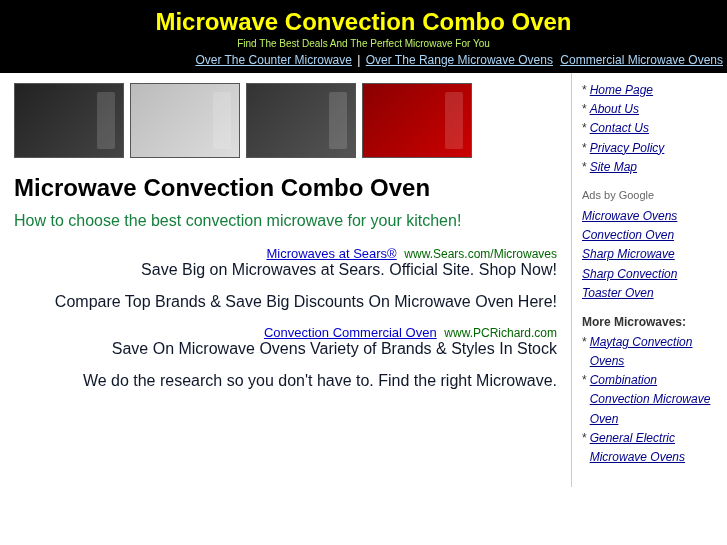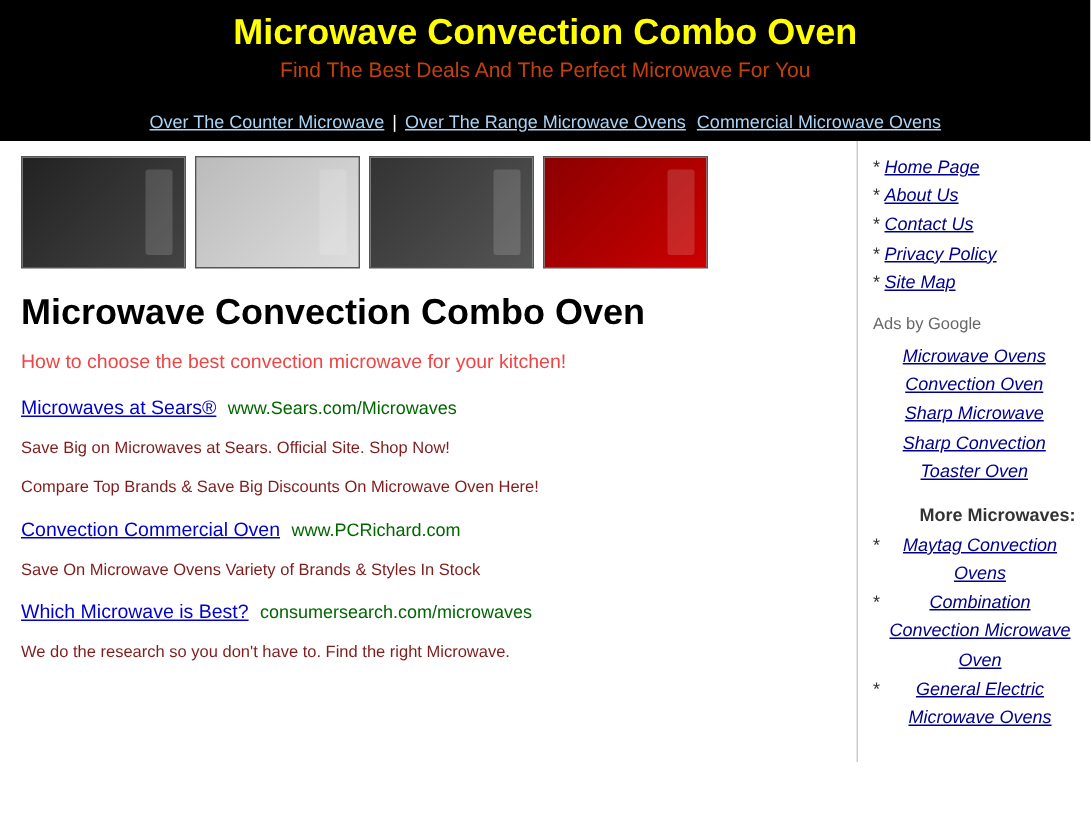--- a/index.html
+++ b/index.html
@@ -1,22 +1,22 @@
 <!DOCTYPE html>
 <html><head>
   <meta charset="utf-8">
   <style>
     * { margin: 0; padding: 0; box-sizing: border-box; }
     body { font-family: Arial, sans-serif; font-size: 13px; background: #fff; width: 727px; }
 
     
     .header { background: #000; text-align: center; padding: 8px 4px 6px; }
     .header h1 { color: #ffff00; font-size: 24px; font-weight: bold; font-family: Arial, sans-serif; }
-    .header .tagline { color: #c2410c; font-size: 14px; margin-top: 2px; }
-    .header .nav-links { margin-top: 20px; font-size: 12px; }
+    .header .tagline { color: #bef264; font-size: 10px; margin-top: 2px; }
+    .header .nav-links { margin-top: 4px; font-size: 12px; text-align: right; }
     .header .nav-links a { color: #aad4f5; text-decoration: underline; font-size: 12px; }
     .header .nav-links span { color: #fff; margin: 0 2px; }
 
     
     .layout { display: flex; }
 
     
     .main { flex: 1; padding: 10px 14px; border-right: 1px solid #ccc; }
 
     
@@ -29,42 +29,42 @@
     .microwave-img::after {
       content: '';
       position: absolute;
       right: 8px; top: 8px; bottom: 8px;
       width: 18px;
       background: rgba(255,255,255,0.15);
       border-radius: 2px;
     }
 
     .main-title { font-size: 24px; font-weight: bold; color: #000; margin-bottom: 10px; border-bottom: none; }
-    .main-subtitle { font-size: 13px; color: #ef4444; margin-bottom: 16px; }
+    .main-subtitle { font-size: 16px; color: #15803d; margin-bottom: 16px; }
 
     
-    .ad-listing { margin-bottom: 14px; }
+    .ad-listing { margin-bottom: 14px; text-align: right; }
     .ad-listing .ad-title { color: #0000cc; font-size: 13px; text-decoration: underline; cursor: pointer; display: inline; }
     .ad-listing .ad-url { color: #006600; font-size: 12px; margin-left: 4px; }
-    .ad-listing .ad-desc { color: #7f1d1d; font-size: 11px; margin-top: 14px; }
+    .ad-listing .ad-desc { color: #0f172a; font-size: 16px; margin-top: 0; }
 
     
     .sidebar { width: 155px; padding: 8px 10px; background: #fff; flex-shrink: 0; }
 
     .sidebar-section { margin-bottom: 12px; }
     .sidebar-section a { display: block; color: #00008b; text-decoration: underline; font-size: 12px; line-height: 1.6; cursor: pointer; font-style: italic; }
 
     .sidebar-item { font-size: 12px; line-height: 1.6; display: flex; align-items: flex-start; }
     .sidebar-item .bullet { margin-right: 3px; color: #333; }
 
     .ads-by-google { font-size: 11px; color: #666; margin-bottom: 6px; }
 
-    .sidebar-ad-link { display: block; color: #00008b; text-decoration: underline; font-size: 12px; line-height: 1.5; cursor: pointer; text-align: center; }
+    .sidebar-ad-link { display: block; color: #00008b; text-decoration: underline; font-size: 12px; line-height: 1.5; cursor: pointer; }
 
-    .more-label { font-size: 12px; font-weight: bold; color: #333; margin: 8px 0 4px; text-align: right; }
+    .more-label { font-size: 12px; font-weight: bold; color: #333; margin: 8px 0 4px; }
   </style>
 </head>
 <body>
 
 <div class="header">
   <h1>Microwave Convection Combo Oven</h1>
   <div class="tagline">Find The Best Deals And The Perfect Microwave For You</div>
   <div class="nav-links">
     <a>Over The Counter Microwave</a>
     <span>|</span>
@@ -100,24 +100,20 @@
       <div class="ad-desc">Compare Top Brands &amp; Save Big Discounts On Microwave Oven Here!</div>
     </div>
         <div class="ad-listing">
       <div>
         <a class="ad-title">Convection Commercial Oven</a>
         <span class="ad-url">www.PCRichard.com</span>
       </div>
       <div class="ad-desc">Save On Microwave Ovens Variety of Brands &amp; Styles In Stock</div>
     </div>
         <div class="ad-listing">
-      <div>
-        <a class="ad-title">Which Microwave is Best?</a>
-        <span class="ad-url">consumersearch.com/microwaves</span>
-      </div>
       <div class="ad-desc">We do the research so you don't have to. Find the right Microwave.</div>
     </div>
       </div>
 
   </div>
 
   <div class="sidebar">
 
     <div class="sidebar-section" id="sidebar-nav-container">
         <div class="sidebar-item">

